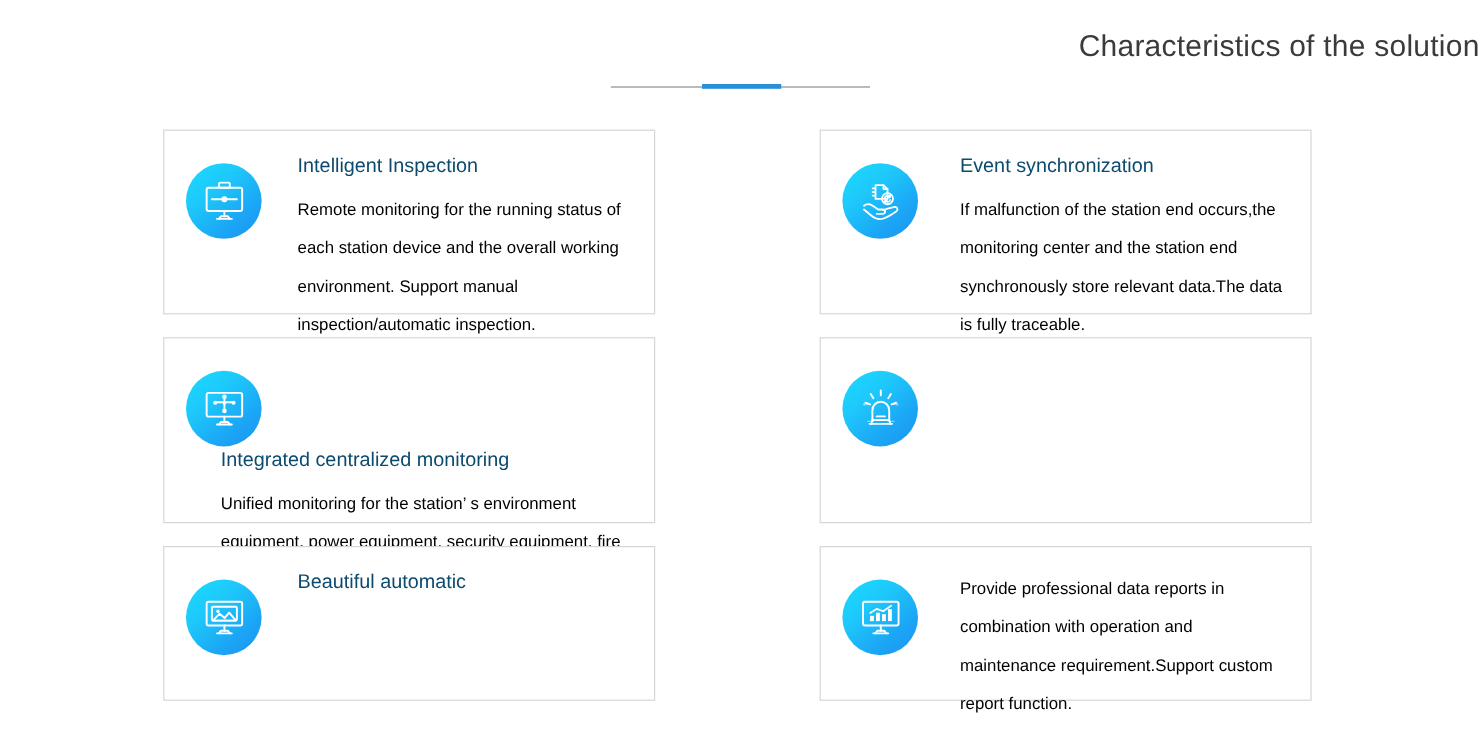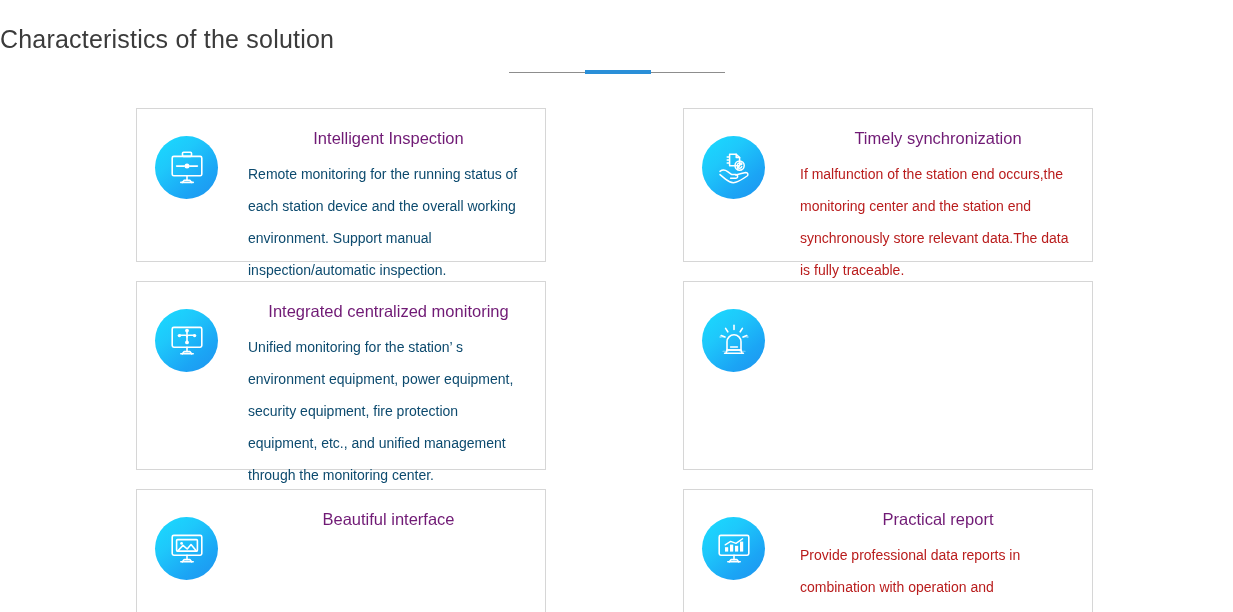--- a/index.html
+++ b/index.html
@@ -12,21 +12,21 @@
     background: #ffffff;
     font-family: "Liberation Sans", sans-serif;
     overflow: hidden;
     position: relative;
   }
 
   
   .page-header {
     width: 100%;
     padding-top: 22px;
-    text-align: left;
+    text-align: right;
   }
   .page-title {
     font-size: 25px;
     font-weight: 400;
     color: #3b3b3b;
     letter-spacing: 0.2px;
     line-height: 34px;
     margin: 0;
   }
   .title-rule {
@@ -68,21 +68,21 @@
     width: 410px;
     border: 1px solid #d6d6d6;
     background: #ffffff;
     display: flex;
     align-items: flex-start;
     padding: 18px 16px 14px 17px;
   }
 
   
   .row-1 .card { height: 154px; }
-  .row-2 .card { height: 189px; }
+  .row-2 .card { height: 155px; flex-direction: column; }
   .row-3 .card { height: 129px; }
 
   .card-row.row-2 { margin-top: 19px; }
   .card-row.row-3 { margin-top: 19px; }
 
   
   .card-icon {
     flex: 0 0 auto;
     width: 63px;
     height: 63px;
@@ -100,34 +100,33 @@
   .card-body {
     flex: 1 1 auto;
     padding-left: 30px;
     padding-top: 0px;
   }
   .card--right .card-body { padding-left: 35px; }
 
   .card-title {
     font-size: 16.5px;
     font-weight: 400;
-    color: #701a75;
+    color: #0c4a6e;
     line-height: 22px;
     margin: 0 0 9px 0;
     white-space: nowrap;
-    text-align: center;
   }
   .card-desc {
     font-size: 14px;
     font-weight: 400;
-    color: #0c4a6e;
+    color: #000000;
     line-height: 32px;
     margin: 0;
   }
-  .card--right .card-desc { color: #b91c1c; }
+  .card--right .card-desc { color: #000000; }
 </style>
 </head>
 <body>
 
 <div class="page-header">
   <h1 class="page-title">Characteristics of the solution</h1>
   <div class="title-rule">
     <div class="title-rule-line"></div>
     <div class="title-rule-accent"></div>
   </div>
@@ -165,21 +164,21 @@
           <circle cx="23.6" cy="14.6" r="4.6"></circle>
           <path d="M21.4 13.6 a2.4 2.4 0 0 1 4.2 -0.7"></path>
           <path d="M25.8 15.6 a2.4 2.4 0 0 1 -4.2 0.7"></path>
           <path d="M25.6 11.9 v1.5 h-1.5"></path>
           <path d="M21.6 17.3 v-1.5 h1.5"></path>
           <path d="M4.0 20.4 c2.6 -2.0 5.4 -1.4 7.6 0.2 l4.2 3.0 h4.0 a1.8 1.8 0 0 1 0 3.6 h-5.2"></path>
           <path d="M19.8 24.0 c3.6 -1.1 7.4 -2.1 10.0 -2.6 a2.0 2.0 0 0 1 1.3 3.6 c-3.6 2.5 -8.0 5.2 -11.4 6.3 c-3.4 1.1 -7.2 -0.6 -10.2 -3.1 l-5.5 -4.6"></path>
         </svg>
       </div>
       <div class="card-body">
-        <div class="card-title">Timely synchronization</div>
+        <div class="card-title">Event synchronization</div>
         <div class="card-desc">If malfunction of the station end occurs,the monitoring center and the station end synchronously store relevant data.The data is fully traceable.</div>
       </div>
     </div>
 
   </div>
 
   <div class="card-row row-2">
 
     <div class="card card--left">
       <div class="card-icon">
@@ -239,39 +238,38 @@
           <rect x="3.2" y="3.4" width="29.6" height="19.8" rx="1.6"></rect>
           <line x1="18" y1="23.2" x2="18" y2="27.6"></line>
           <line x1="11.8" y1="29.8" x2="24.2" y2="29.8"></line>
           <path d="M13.4 29.8 L15.2 27.6 L20.8 27.6 L22.6 29.8"></path>
           <rect x="7.6" y="7.6" width="20.8" height="11.6" rx="1"></rect>
           <circle cx="12.6" cy="11.4" r="1.4" fill="#ffffff" stroke="none"></circle>
           <path d="M8.4 19.2 L14.0 13.4 L18.2 17.0 L22.0 12.6 L27.6 19.2 z" fill="none"></path>
         </svg>
       </div>
       <div class="card-body">
-        <div class="card-title">Beautiful interface</div>
+        <div class="card-title">Beautiful automatic</div>
       </div>
     </div>
 
     <div class="card card--right">
       <div class="card-icon">
         <svg width="36" height="34" viewBox="0 0 36 34" fill="none" stroke="#ffffff" stroke-width="1.6" stroke-linecap="round" stroke-linejoin="round">
           <rect x="3.2" y="3.4" width="29.6" height="19.8" rx="1.6"></rect>
           <line x1="18" y1="23.2" x2="18" y2="27.6"></line>
           <line x1="11.8" y1="29.8" x2="24.2" y2="29.8"></line>
           <path d="M13.4 29.8 L15.2 27.6 L20.8 27.6 L22.6 29.8"></path>
           <rect x="9.0" y="15.2" width="3.2" height="4.4" fill="#ffffff" stroke="none"></rect>
           <rect x="14.0" y="12.6" width="3.2" height="7.0" fill="#ffffff" stroke="none"></rect>
           <rect x="19.0" y="13.8" width="3.2" height="5.8" fill="#ffffff" stroke="none"></rect>
           <rect x="24.0" y="9.6" width="3.2" height="10.0" fill="#ffffff" stroke="none"></rect>
           <path d="M9.2 12.8 L14.6 9.4 L20.0 11.4 L26.6 6.8" stroke-width="1.4"></path>
         </svg>
       </div>
       <div class="card-body">
-        <div class="card-title">Practical report</div>
         <div class="card-desc">Provide professional data reports in combination with operation and maintenance requirement.Support custom report function.</div>
       </div>
     </div>
 
   </div>
 
 </div>
 
 </body></html>

